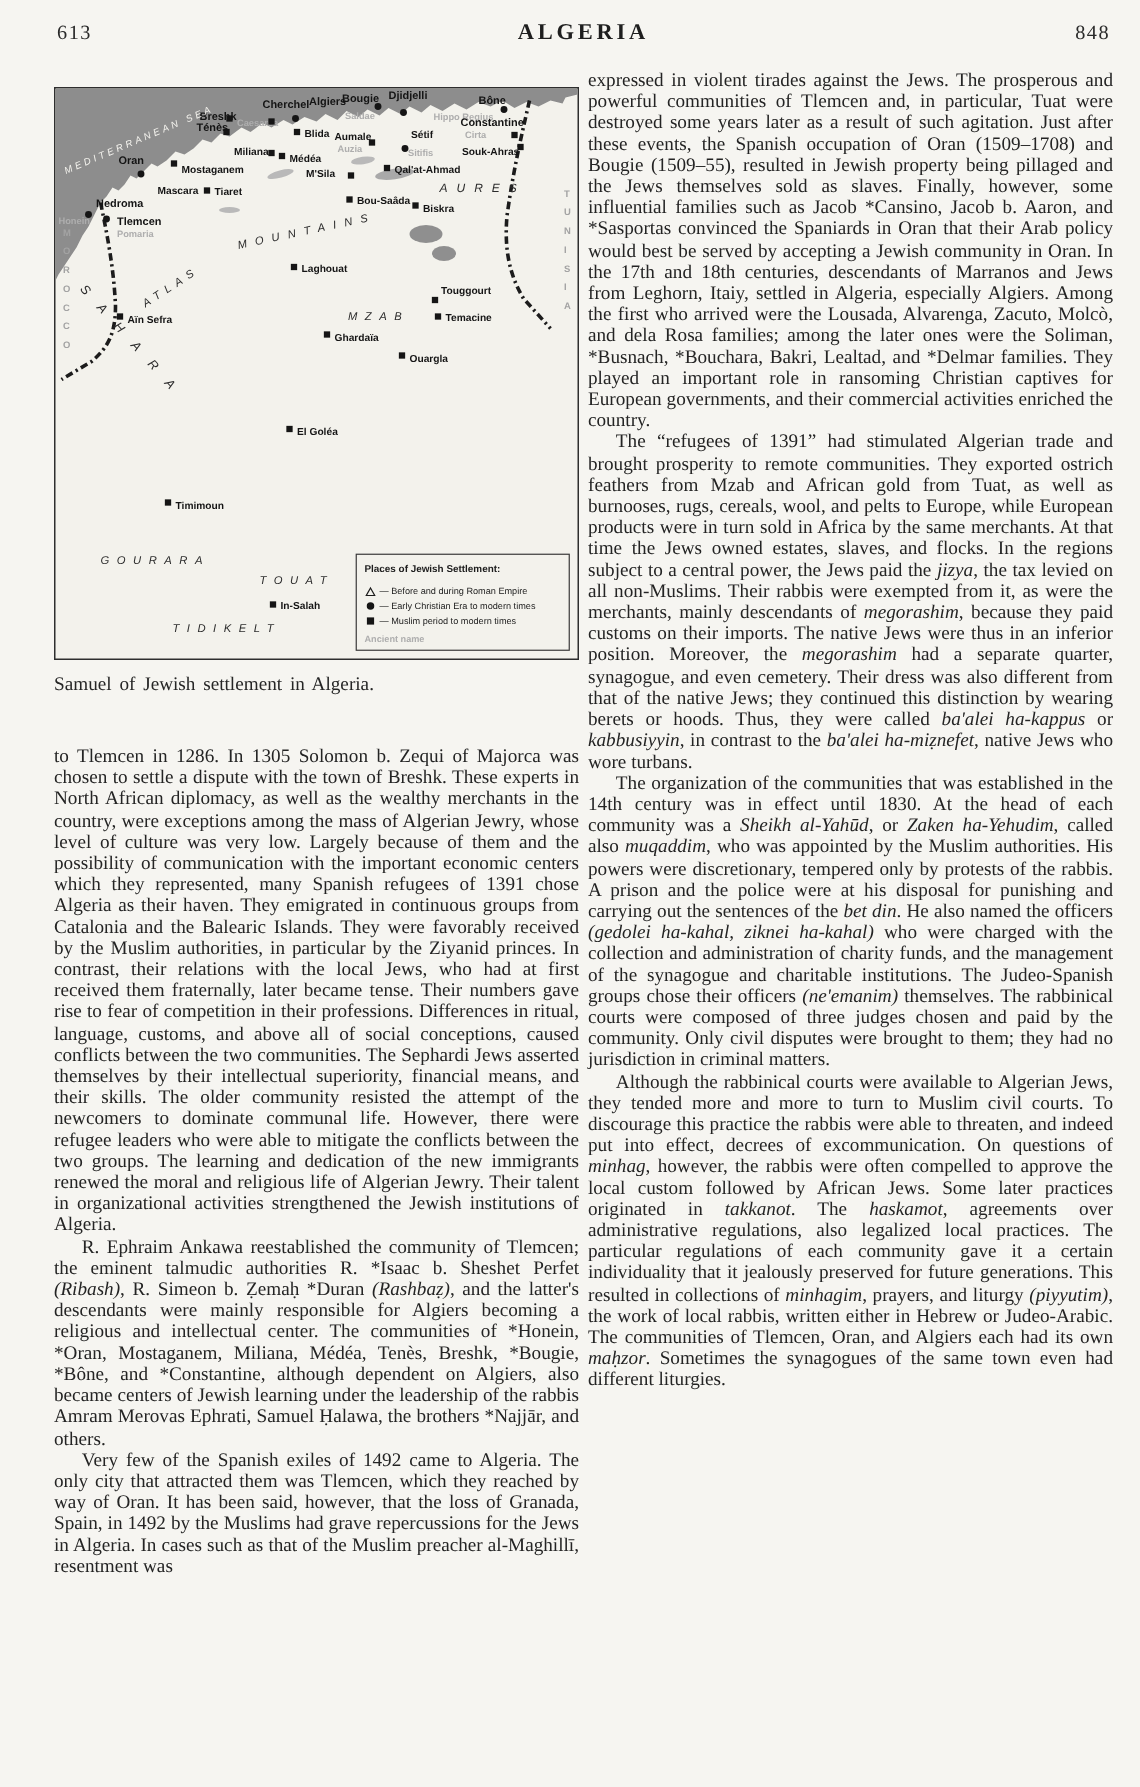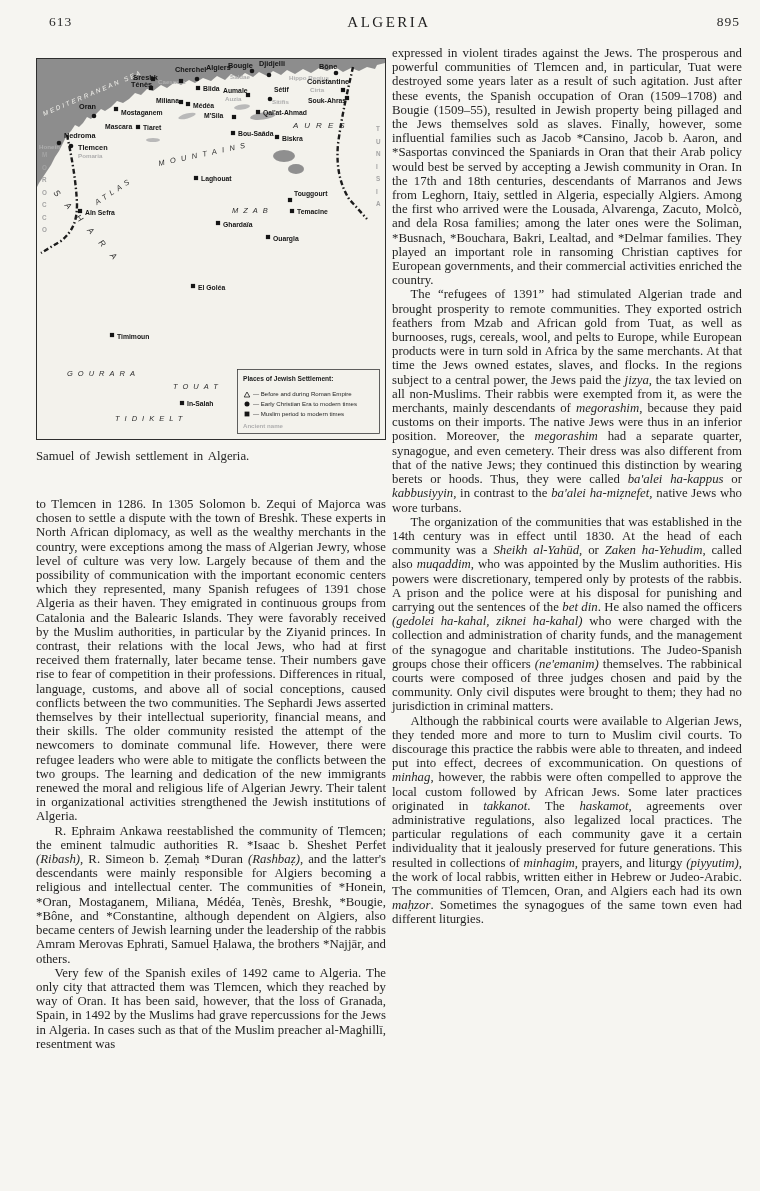--- a/index.html
+++ b/index.html
@@ -1,43 +1,43 @@
 <!DOCTYPE html>
 <html><head>
 <meta charset="utf-8">
 <style>
   html,body{margin:0;padding:0;background:#d8d6d0;}
   .page{position:relative;width:760px;height:1191px;background:#f6f5f1;overflow:hidden;
         font-family:"Liberation Serif","DejaVu Serif",serif;color:#232323;}
   .header{position:absolute;top:14px;left:38px;right:20px;height:20px;}
   .pnum{position:absolute;top:0;font-size:13.5px;letter-spacing:1px;color:#2a2a2a;}
-  .pnum.left{left:0;margin-left:11px;}
+  .pnum.left{left:0;}
   .pnum.right{right:0;}
-  .ptitle{position:absolute;left:0;right:0;text-align:center;font-size:15px;font-weight:400;
+  .ptitle{position:absolute;left:0;right:0;text-align:center;font-size:15px;font-weight:700;
           letter-spacing:2.5px;color:#1e1e1e;}
   .col{position:absolute;width:350px;}
   .col.leftcol{left:36px;top:58px;}
   .col.rightcol{left:392px;top:46px;}
   figure{margin:0;}
   .mapbox{width:348px;height:380px;border:1px solid #2e2e2e;background:#f3f2ec;display:block;}
   figcaption{font-size:12.8px;margin-top:9px;color:#262626;word-spacing:2px;}
   .bodytext{margin-top:33px;font-family:Liberation Serif, serif;}
   .para{margin:0;font-size:12.8px;line-height:14.2px;text-align:justify;color:#242424;}
   .para.indent{text-indent:1.45em;}
   .para em{font-style:italic;}
   svg text{font-family:"Liberation Sans","DejaVu Sans",sans-serif;}
 </style>
 </head>
 <body>
 
 <div class="page">
   <div class="header">
     <span class="pnum left">613</span>
     <span class="ptitle">ALGERIA</span>
-    <span class="pnum right">895</span>
+    <span class="pnum right">848</span>
   </div>
 
   <div class="col leftcol">
     <figure>
       <svg class="mapbox" id="map" viewBox="0 0 348 380">
 
         <path fill="#8d8d8d" d="M0,0 H348 V4 L340,6 338,10 330,8 322,12 314,9 306,13 298,8 290,12 282,9 274,14 266,10 258,15 250,11 244,16 236,12 230,17 222,13 216,18 208,14 202,19 194,15 188,21 180,17 174,22 166,19 158,24 152,21 144,26 138,23 130,29 124,26 116,32 110,30 104,36 98,34 92,40 86,44 80,42 74,48 68,52 64,50 58,56 54,60 50,58 46,64 42,68 38,66 34,72 30,76 26,84 22,92 18,98 14,106 10,112 6,118 2,124 0,128 Z"></path>
 
         <g>
           <ellipse cx="150" cy="57" rx="9" ry="2.5" fill="#b9b9b9" transform="rotate(-15 150 57)"></ellipse>

